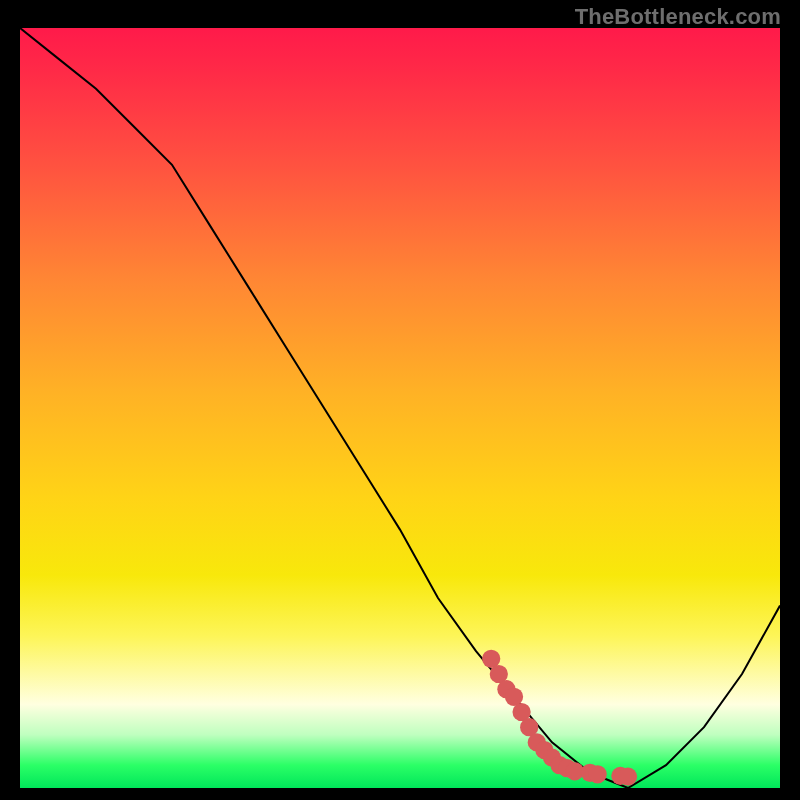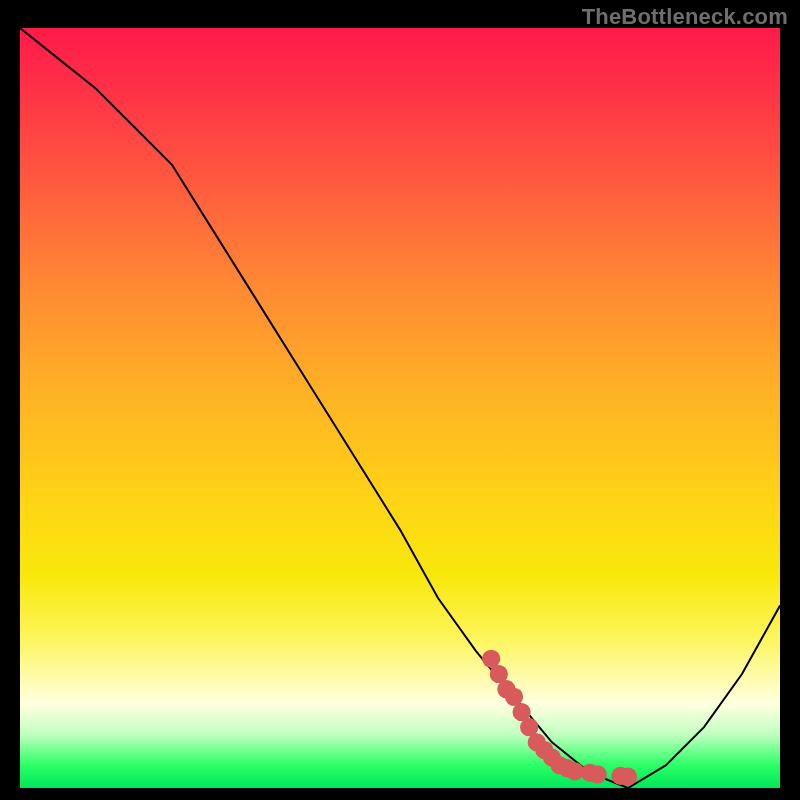--- a/index.html
+++ b/index.html
@@ -13,21 +13,21 @@
   }
   .outer {
     position: relative;
     width: 800px;
     height: 800px;
     background: #000;
   }
   .watermark {
     position: absolute;
     top: 4px;
-    right: 12px;
+    right: 19px;
     color: #6e6e6e;
     font-size: 22px;
     font-weight: 600;
     letter-spacing: 0.2px;
     user-select: none;
   }
   .plot {
     position: absolute;
     left: 20px;
     top: 28px;

